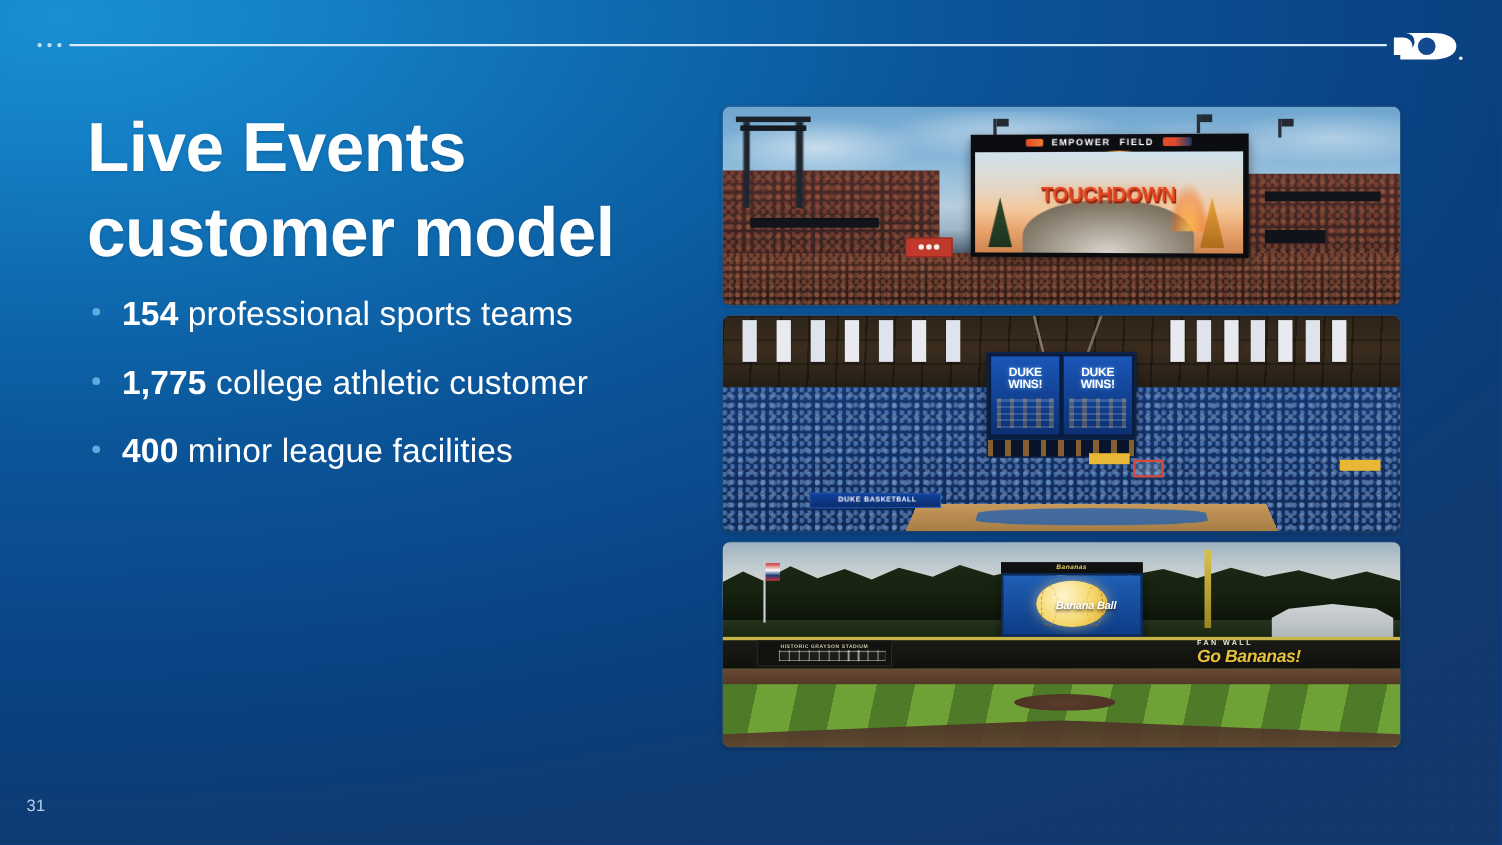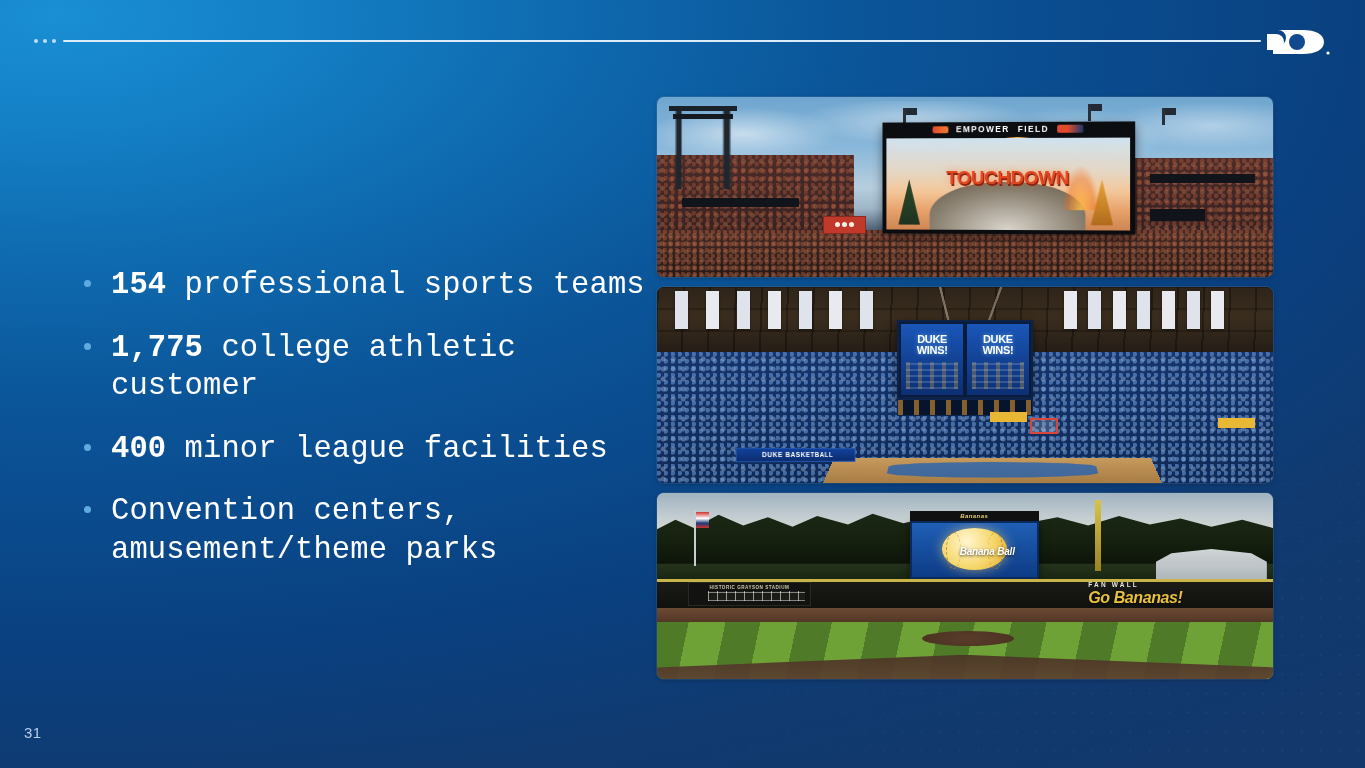--- a/index.html
+++ b/index.html
@@ -277,38 +277,37 @@
 
   <div class="logo">
     <svg viewBox="0 0 72 42">
       <path d="M6 9 h30 c12 0 21 4.2 21 12 0 7.8 -9 12 -21 12 H6 V25 h5 a8 8 0 0 0 0 -16 H6 Z" fill="#ffffff"></path>
       <path d="M0 13 h9 a8 8 0 0 1 0 16 H0 Z" fill="#ffffff"></path>
       <circle cx="30" cy="21" r="8" fill="#114a8f"></circle>
       <circle cx="61" cy="32" r="1.6" fill="#ffffff"></circle>
     </svg>
   </div>
 
-
-  <ul class="bullets" style="list-style:none;font-family:Liberation Mono, monospace;">
+  <h1 class="title">
+    <span class="l">Live Events</span>
+    <span class="l">customer model</span>
+  </h1>
+
+  <ul class="bullets" style="list-style:none;">
     <li class="bullet">
       <span class="dot"></span>
       <b>154</b><span class="rest"> professional sports teams</span>
     </li>
     <li class="bullet">
       <span class="dot"></span>
       <b>1,775</b><span class="rest"> college athletic customer</span>
     </li>
     <li class="bullet">
       <span class="dot"></span>
       <b>400</b><span class="rest"> minor league facilities</span>
-    </li>
-    <li class="bullet">
-      <span class="dot"></span>
-      <span class="rest">Convention centers,</span>
-      <span class="line2 rest">amusement/theme parks</span>
     </li>
   </ul>
 
   <div class="page-num">31</div>
 
   <div class="photos">
 
     <div class="photo p1">
       <div class="scene">
         <div class="s1-sky"></div>

